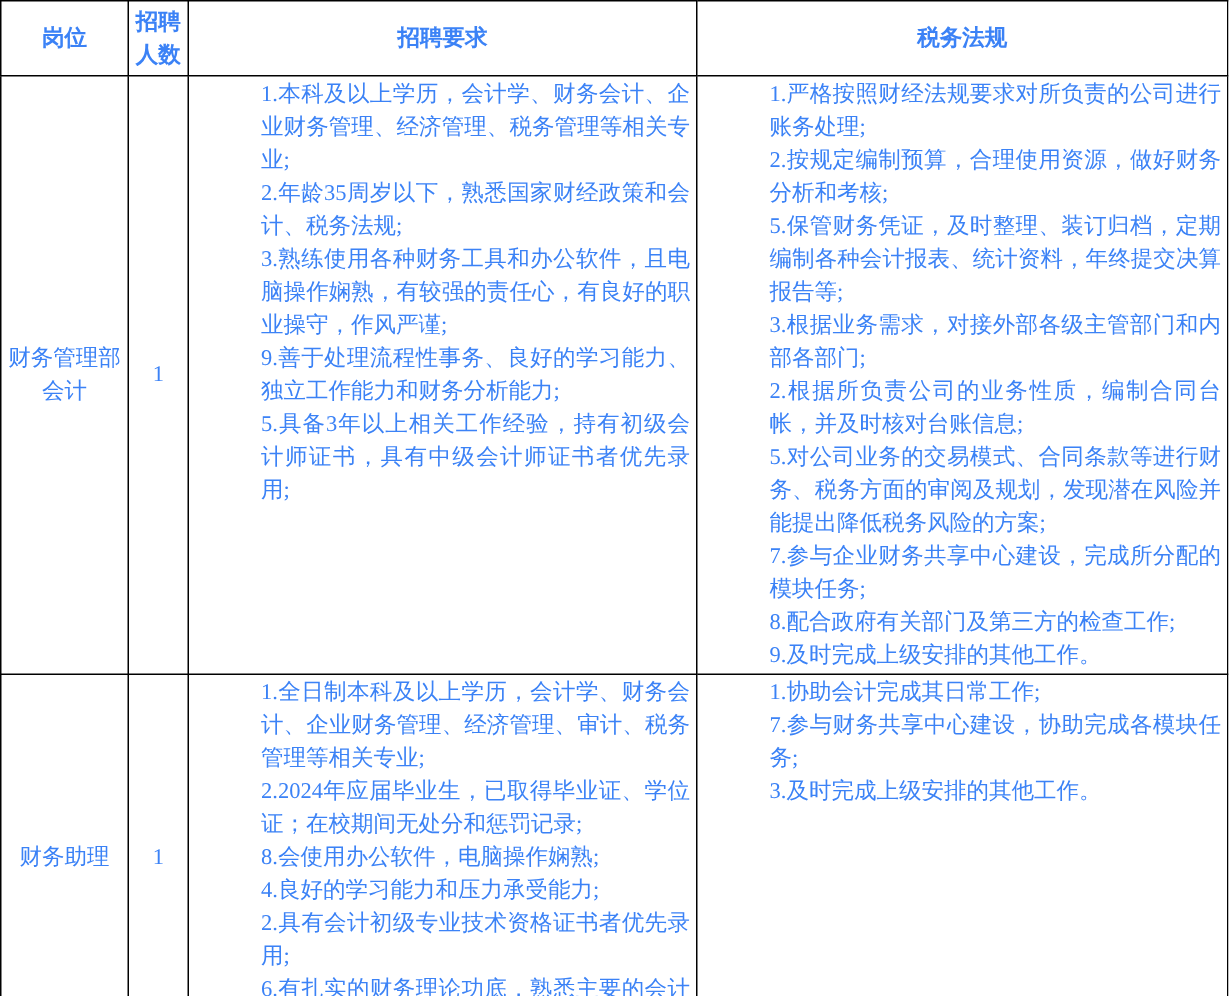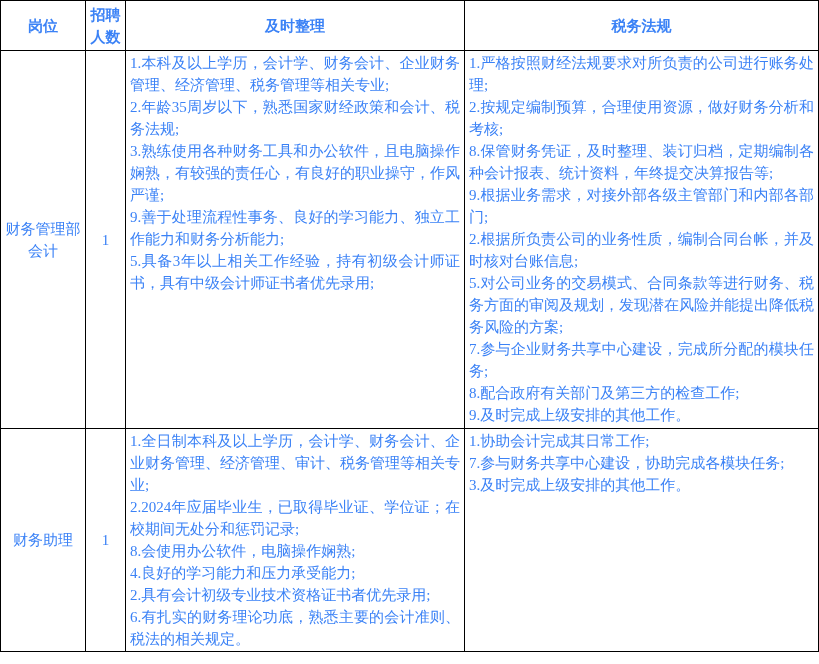--- a/index.html
+++ b/index.html
@@ -43,58 +43,59 @@
   }
   td.cell-requirements,
   td.cell-duties {
     vertical-align: top;
     text-align: justify;
   }
   tbody tr:nth-child(1) td { height: 378px; }
   tbody tr:nth-child(2) td { height: 217px; }
   .item {
     text-align: justify;
+    margin-left: 44px;
   }
 </style>
 </head>
 <body>
 
 <table class="recruit">
   <colgroup>
     <col style="width:85px">
     <col style="width:40px">
     <col style="width:339px">
     <col style="width:354px">
   </colgroup>
   <thead>
     <tr>
       <th>岗位</th>
       <th>招聘
 人数</th>
-      <th>及时整理</th>
+      <th>招聘要求</th>
       <th>税务法规</th>
     </tr>
   </thead>
   <tbody id="table-body">
       <tr>
         <td class="cell-position">财务管理部
 会计</td>
         <td class="cell-headcount">1</td>
         <td class="cell-requirements">
           <div class="item">1.本科及以上学历，会计学、财务会计、企业财务管理、经济管理、税务管理等相关专业;</div>
           <div class="item">2.年龄35周岁以下，熟悉国家财经政策和会计、税务法规;</div>
           <div class="item">3.熟练使用各种财务工具和办公软件，且电脑操作娴熟，有较强的责任心，有良好的职业操守，作风严谨;</div>
           <div class="item">9.善于处理流程性事务、良好的学习能力、独立工作能力和财务分析能力;</div>
           <div class="item">5.具备3年以上相关工作经验，持有初级会计师证书，具有中级会计师证书者优先录用;</div>
         </td>
         <td class="cell-duties">
           <div class="item">1.严格按照财经法规要求对所负责的公司进行账务处理;</div>
           <div class="item">2.按规定编制预算，合理使用资源，做好财务分析和考核;</div>
-          <div class="item">8.保管财务凭证，及时整理、装订归档，定期编制各种会计报表、统计资料，年终提交决算报告等;</div>
-          <div class="item">9.根据业务需求，对接外部各级主管部门和内部各部门;</div>
+          <div class="item">5.保管财务凭证，及时整理、装订归档，定期编制各种会计报表、统计资料，年终提交决算报告等;</div>
+          <div class="item">3.根据业务需求，对接外部各级主管部门和内部各部门;</div>
           <div class="item">2.根据所负责公司的业务性质，编制合同台帐，并及时核对台账信息;</div>
           <div class="item">5.对公司业务的交易模式、合同条款等进行财务、税务方面的审阅及规划，发现潜在风险并能提出降低税务风险的方案;</div>
           <div class="item">7.参与企业财务共享中心建设，完成所分配的模块任务;</div>
           <div class="item">8.配合政府有关部门及第三方的检查工作;</div>
           <div class="item">9.及时完成上级安排的其他工作。</div>
         </td>
       </tr>
       <tr>
         <td class="cell-position">财务助理</td>
         <td class="cell-headcount">1</td>

